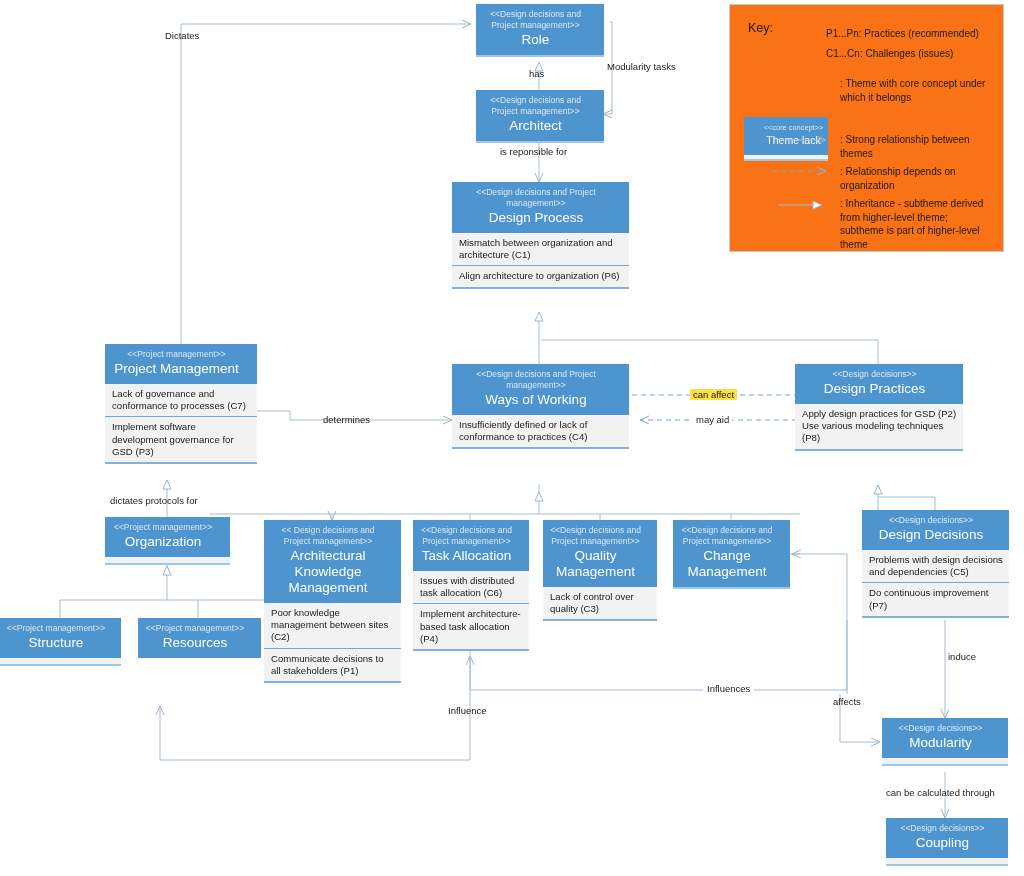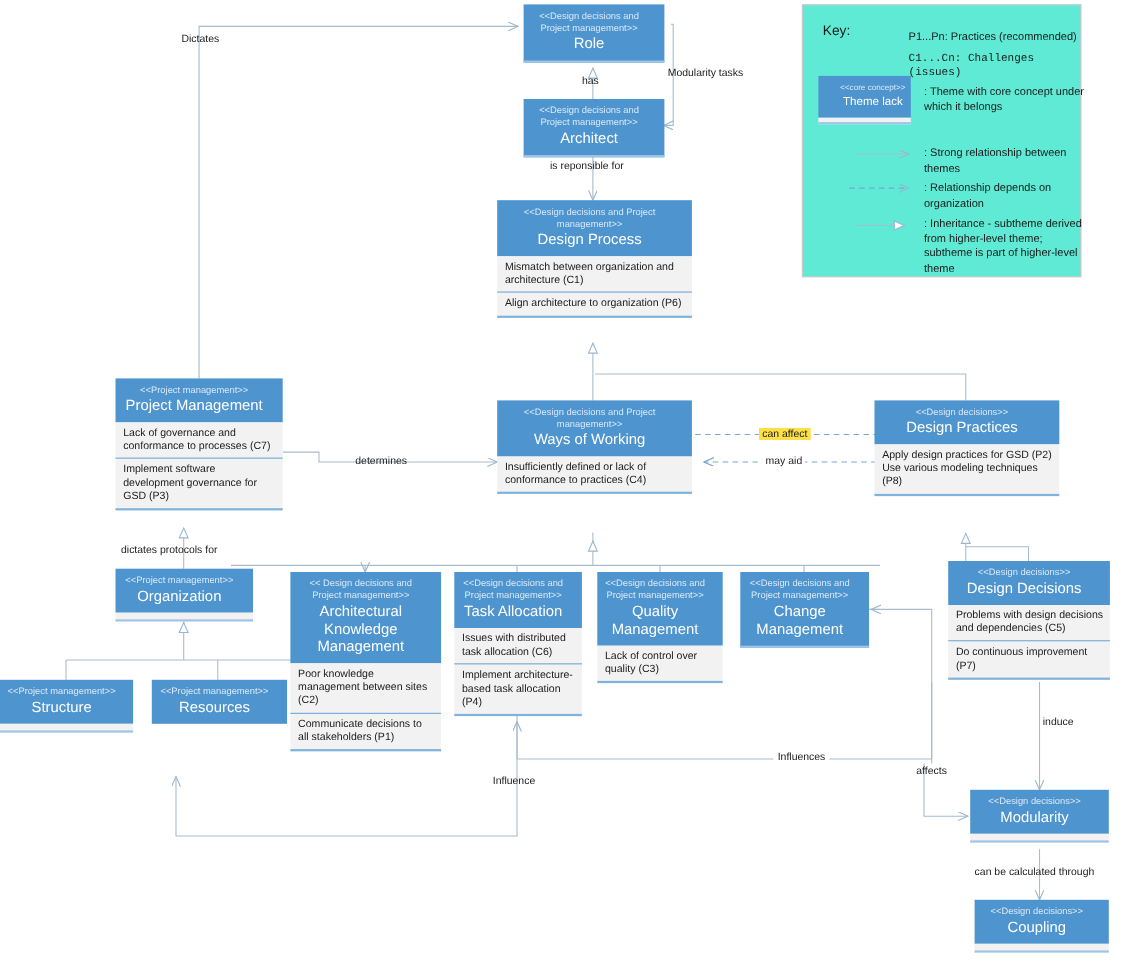--- a/index.html
+++ b/index.html
@@ -20,26 +20,26 @@
     padding:4px 6px 4px 7px;box-sizing:border-box;
     border-bottom:1px solid #6fa8d8;
   }
   .node .cmp:last-child{border-bottom:2px solid #7fb3dd;}
   .node.plain .body{height:8px;border-bottom:2px solid #9fc6e6;}
   .node.nobody .hdr{border-bottom:2px solid #9fc6e6;}
 
   .elabel{position:absolute;font-size:9.5px;line-height:11px;color:#1a1a1a;white-space:nowrap;}
 
   
-  #keybox{position:absolute;left:729px;top:4px;width:254px;height:248px;
-          border:1px solid #c9c9c9;background:#5eead4;box-sizing:border-box;}
+  #keybox{position:absolute;left:729px;top:4px;width:275px;height:248px;
+          border:1px solid #c9c9c9;background:#f97316;box-sizing:border-box;}
   #keybox .keyword{position:absolute;left:18px;top:16px;font-size:12.5px;color:#1a1a1a;}
   #keybox .kline{position:absolute;font-size:10px;line-height:13px;color:#1a1a1a;}
   #keybox .swatch{position:absolute;left:14px;top:64px;width:84px;}
-  #keybox .swatch .hdr{padding:6px 3px 8px 18px;}
+  #keybox .swatch .hdr{padding:6px 3px 8px 18px;margin-top:48px;}
   #keybox .swatch .stereo{font-size:7.4px;line-height:10px;}
   #keybox .swatch .title{font-size:10.5px;line-height:13px;}
   #keybox .swatch .body{height:6px;border-bottom:2px solid #9fc6e6;background:#f2f2f2;}
   #keybox .kdesc{position:absolute;font-size:10px;line-height:13.5px;color:#1a1a1a;}
 </style>
 </head>
 <body>
 
 <div id="canvas">
 
@@ -270,21 +270,21 @@
   <div class="elabel" style="left:110px;top:495px;">dictates protocols for</div>
   <div class="elabel" style="left:448px;top:705px;">Influence</div>
   <div class="elabel" style="left:703px;top:683px;background:#fff;padding:0 4px;">Influences</div>
   <div class="elabel" style="left:833px;top:696px;">affects</div>
   <div class="elabel" style="left:948px;top:651px;">induce</div>
   <div class="elabel" style="left:886px;top:787px;">can be calculated through</div>
 
   <div id="keybox">
     <div class="keyword">Key:</div>
     <div class="kline" style="left:96px;top:22px;">P1...Pn: Practices (recommended)</div>
-    <div class="kline" style="left:96px;top:42px;font-family:Liberation Mono, monospace;">C1...Cn: Challenges (issues)</div>
+    <div class="kline" style="left:96px;top:42px;">C1...Cn: Challenges (issues)</div>
 
     <div class="node swatch">
       <div class="hdr">
         <span class="stereo">&lt;&lt;core concept&gt;&gt;</span>
         <span class="title">Theme lack</span>
       </div>
       <div class="body"></div>
     </div>
     <div class="kdesc" style="left:110px;top:72px;width:146px;">: Theme with core concept under which it belongs</div>
 

